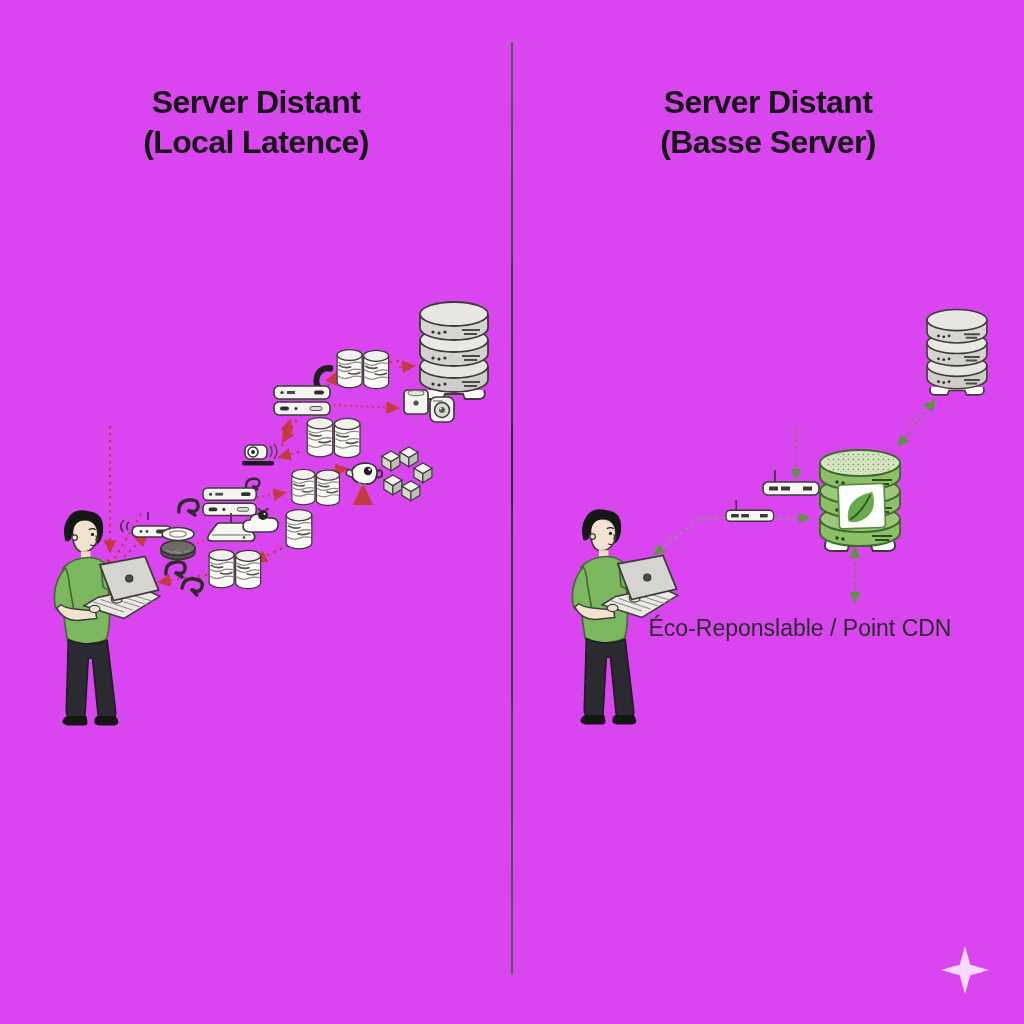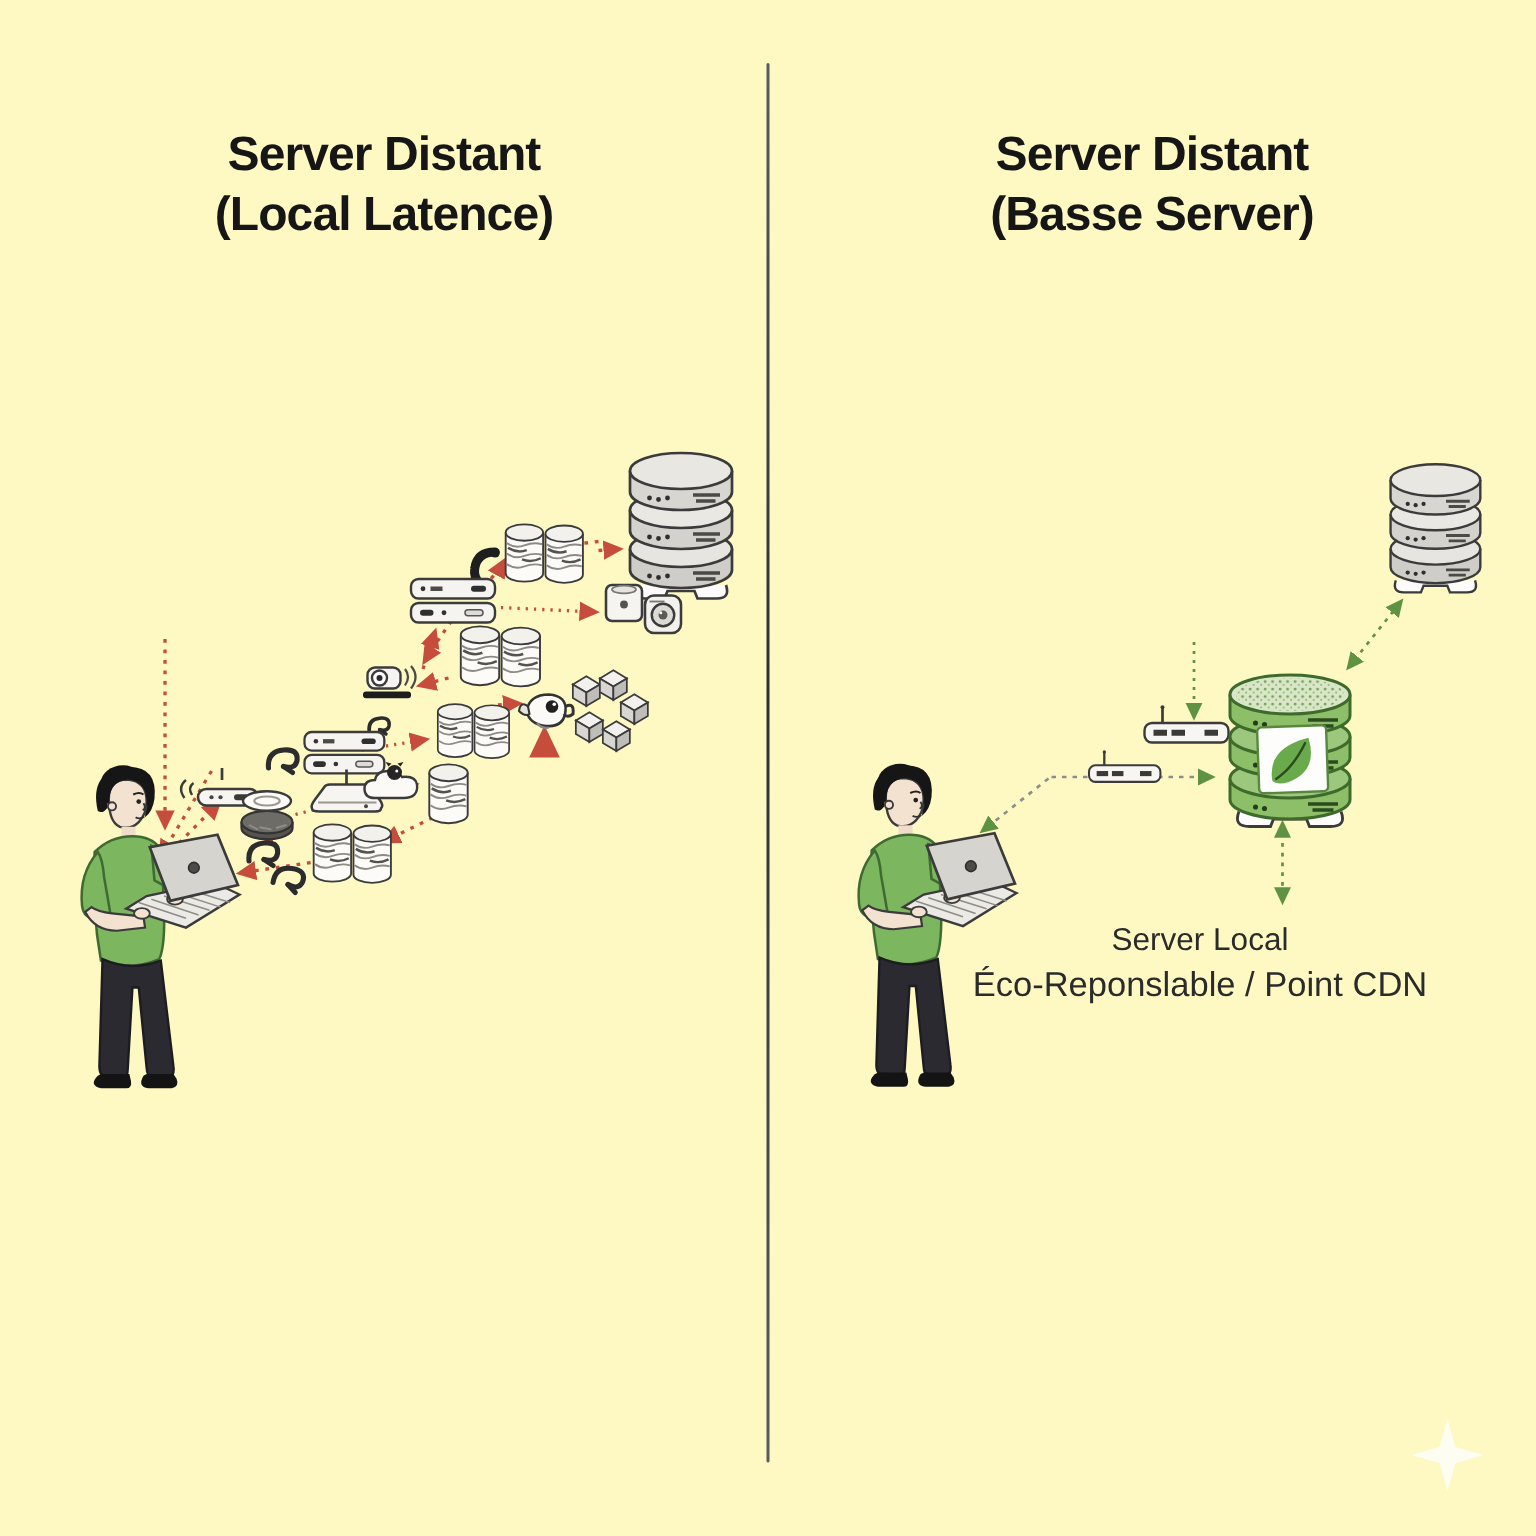--- a/index.html
+++ b/index.html
@@ -1,18 +1,18 @@
 <!DOCTYPE html>
 <html><head>
 <meta charset="utf-8">
 <style>
   html,body{margin:0;padding:0;background:#e9e8e5;}
   .canvas{
     position:relative;width:1024px;height:1024px;overflow:hidden;
-    background:#fef9c3;
+    background:#d946ef;
     font-family:"Liberation Sans",sans-serif;
   }
   .title{
     position:absolute;top:82px;width:512px;text-align:center;
     font-weight:700;font-size:32px;line-height:40px;color:#161616;
     letter-spacing:-0.6px;
   }
   .title.left{left:0;}
   .title.right{left:512px;}
   .divider{
@@ -43,21 +43,20 @@
     <div>(Local Latence)</div>
   </div>
   <div class="title right">
     <div>Server Distant</div>
     <div>(Basse Server)</div>
   </div>
 
   <div class="divider"></div>
 
   <div class="srvlabel">
-    <div class="l1">Server Local</div>
     <div class="l2">Éco-Reponslable / Point CDN</div>
   </div>
 
   <svg class="artwork" width="1024" height="1024" viewBox="0 0 1024 1024">
     <defs>
       <pattern id="speck" width="5" height="5" patternUnits="userSpaceOnUse">
         <circle cx="1.4" cy="1.4" r="0.9" fill="#76a058"></circle>
         <circle cx="3.8" cy="3.6" r="0.7" fill="#8eb470"></circle>
       </pattern>
 

